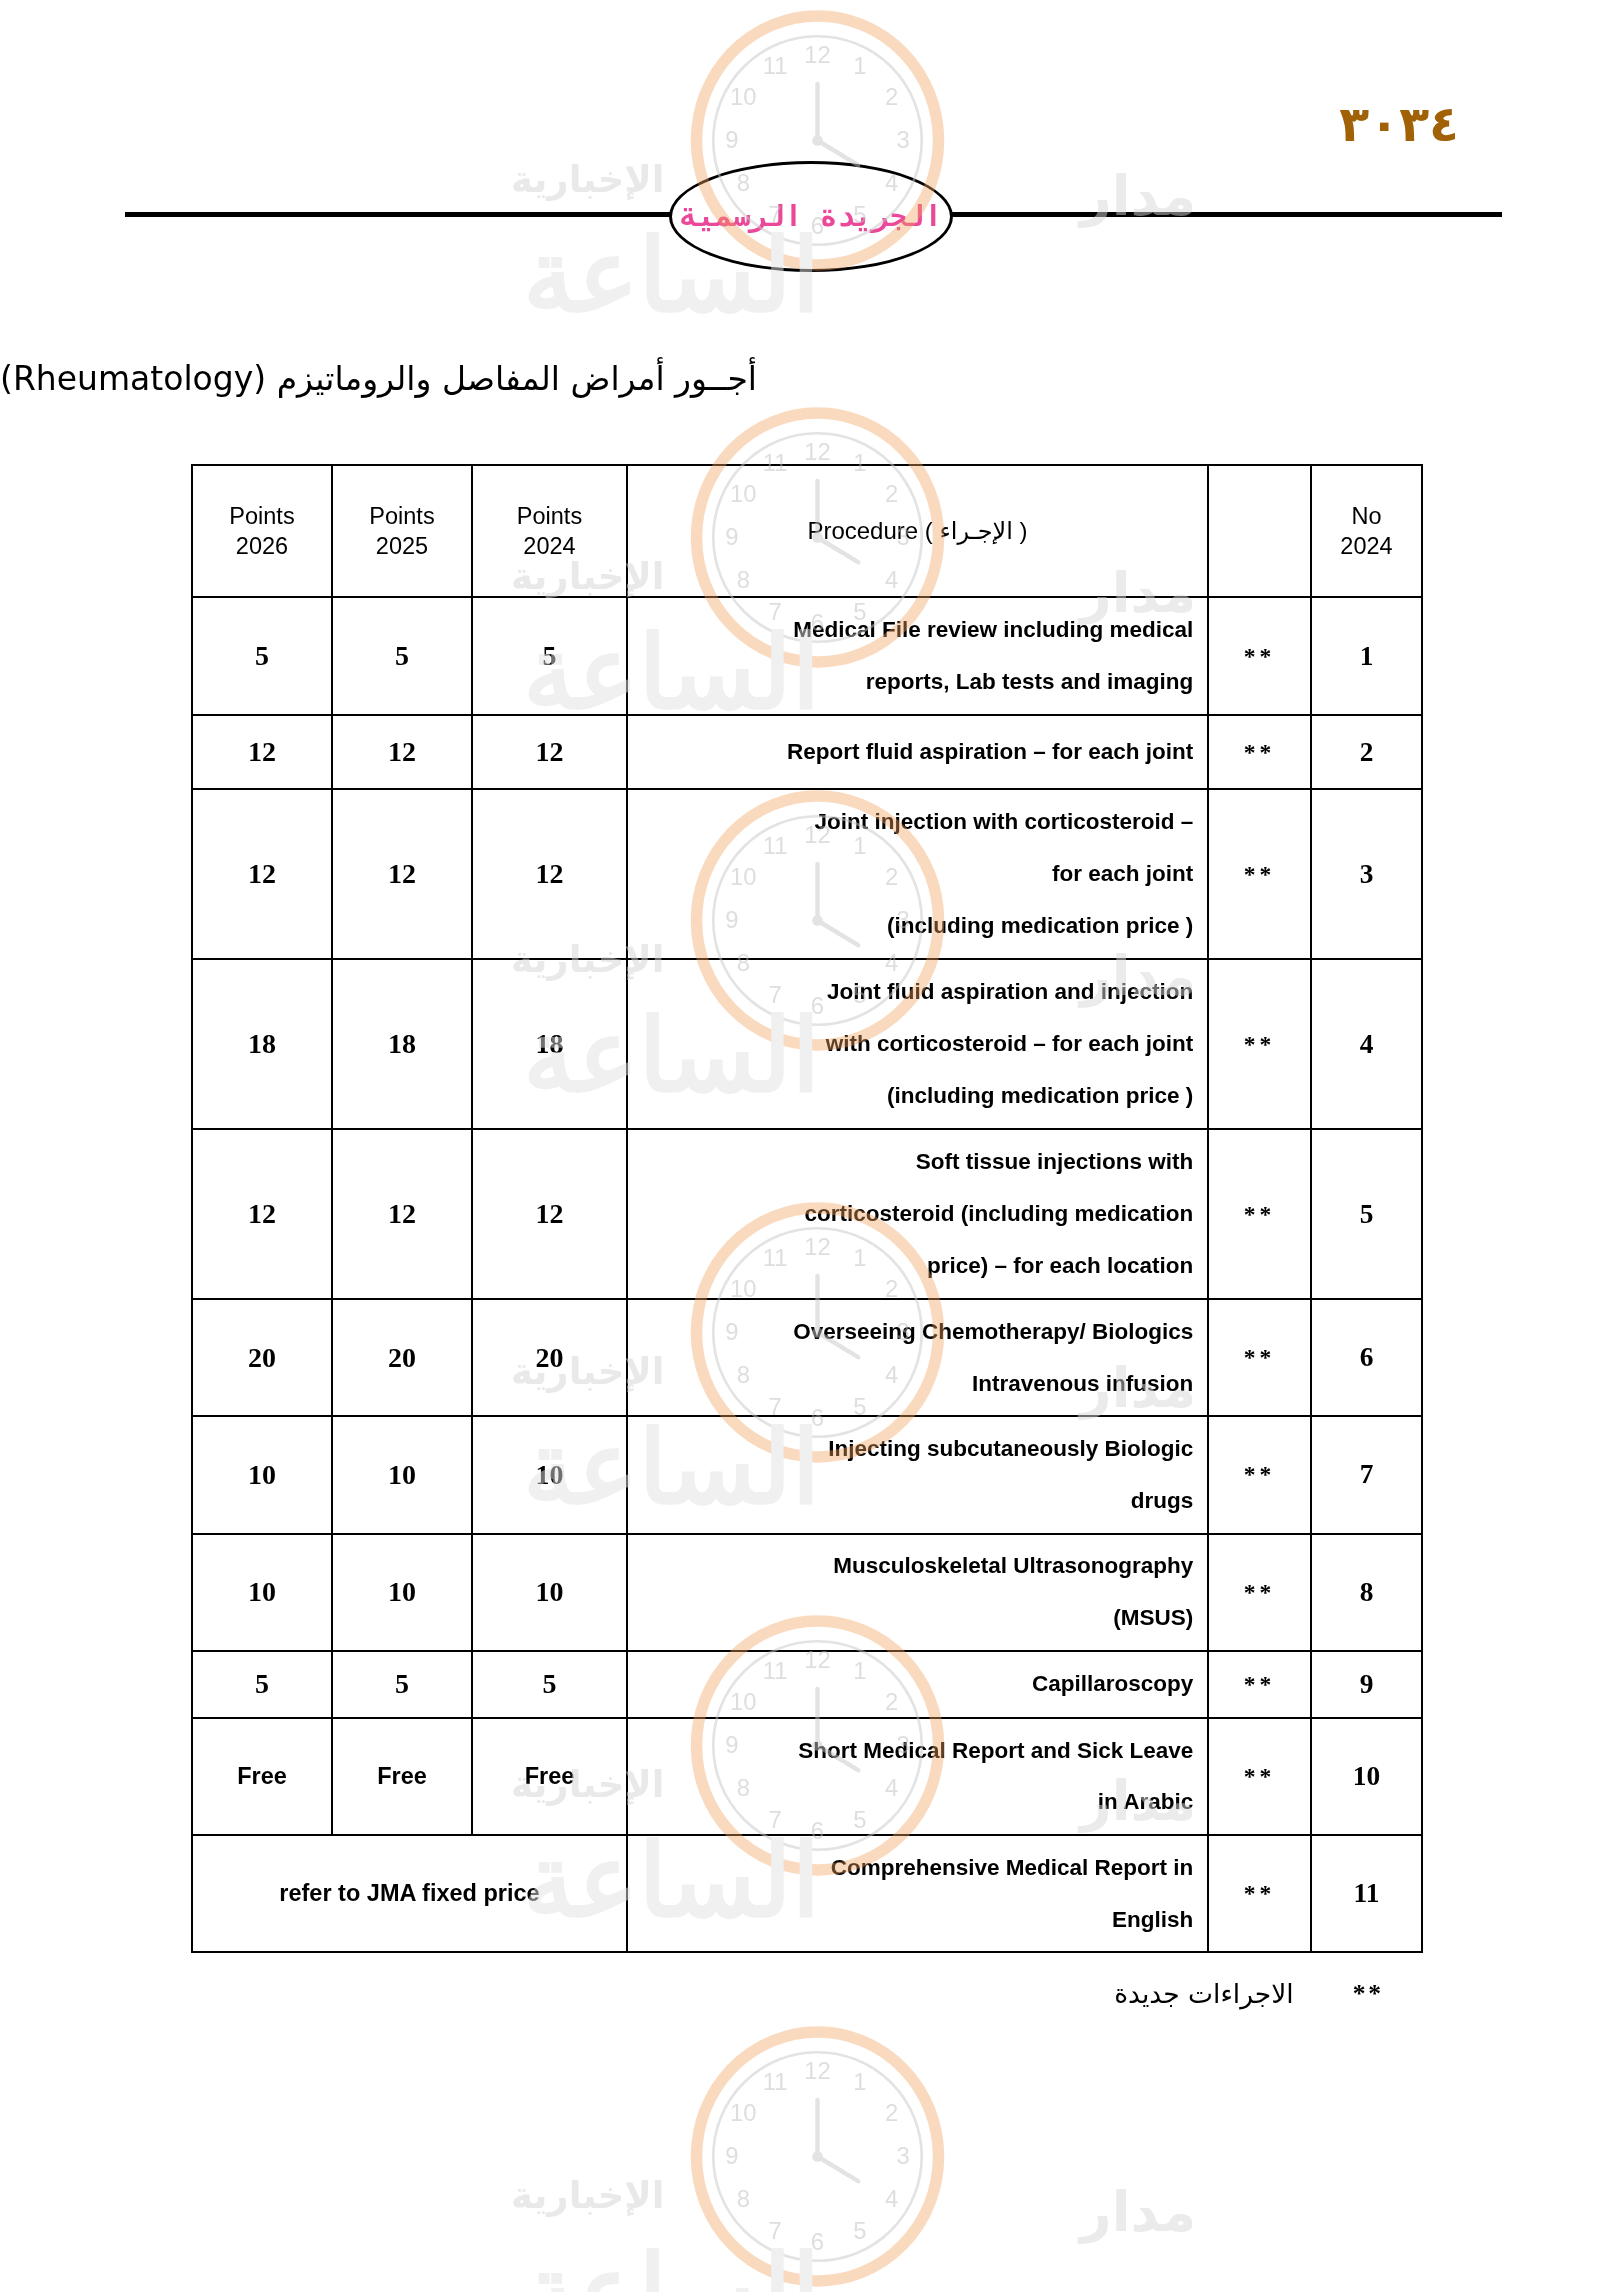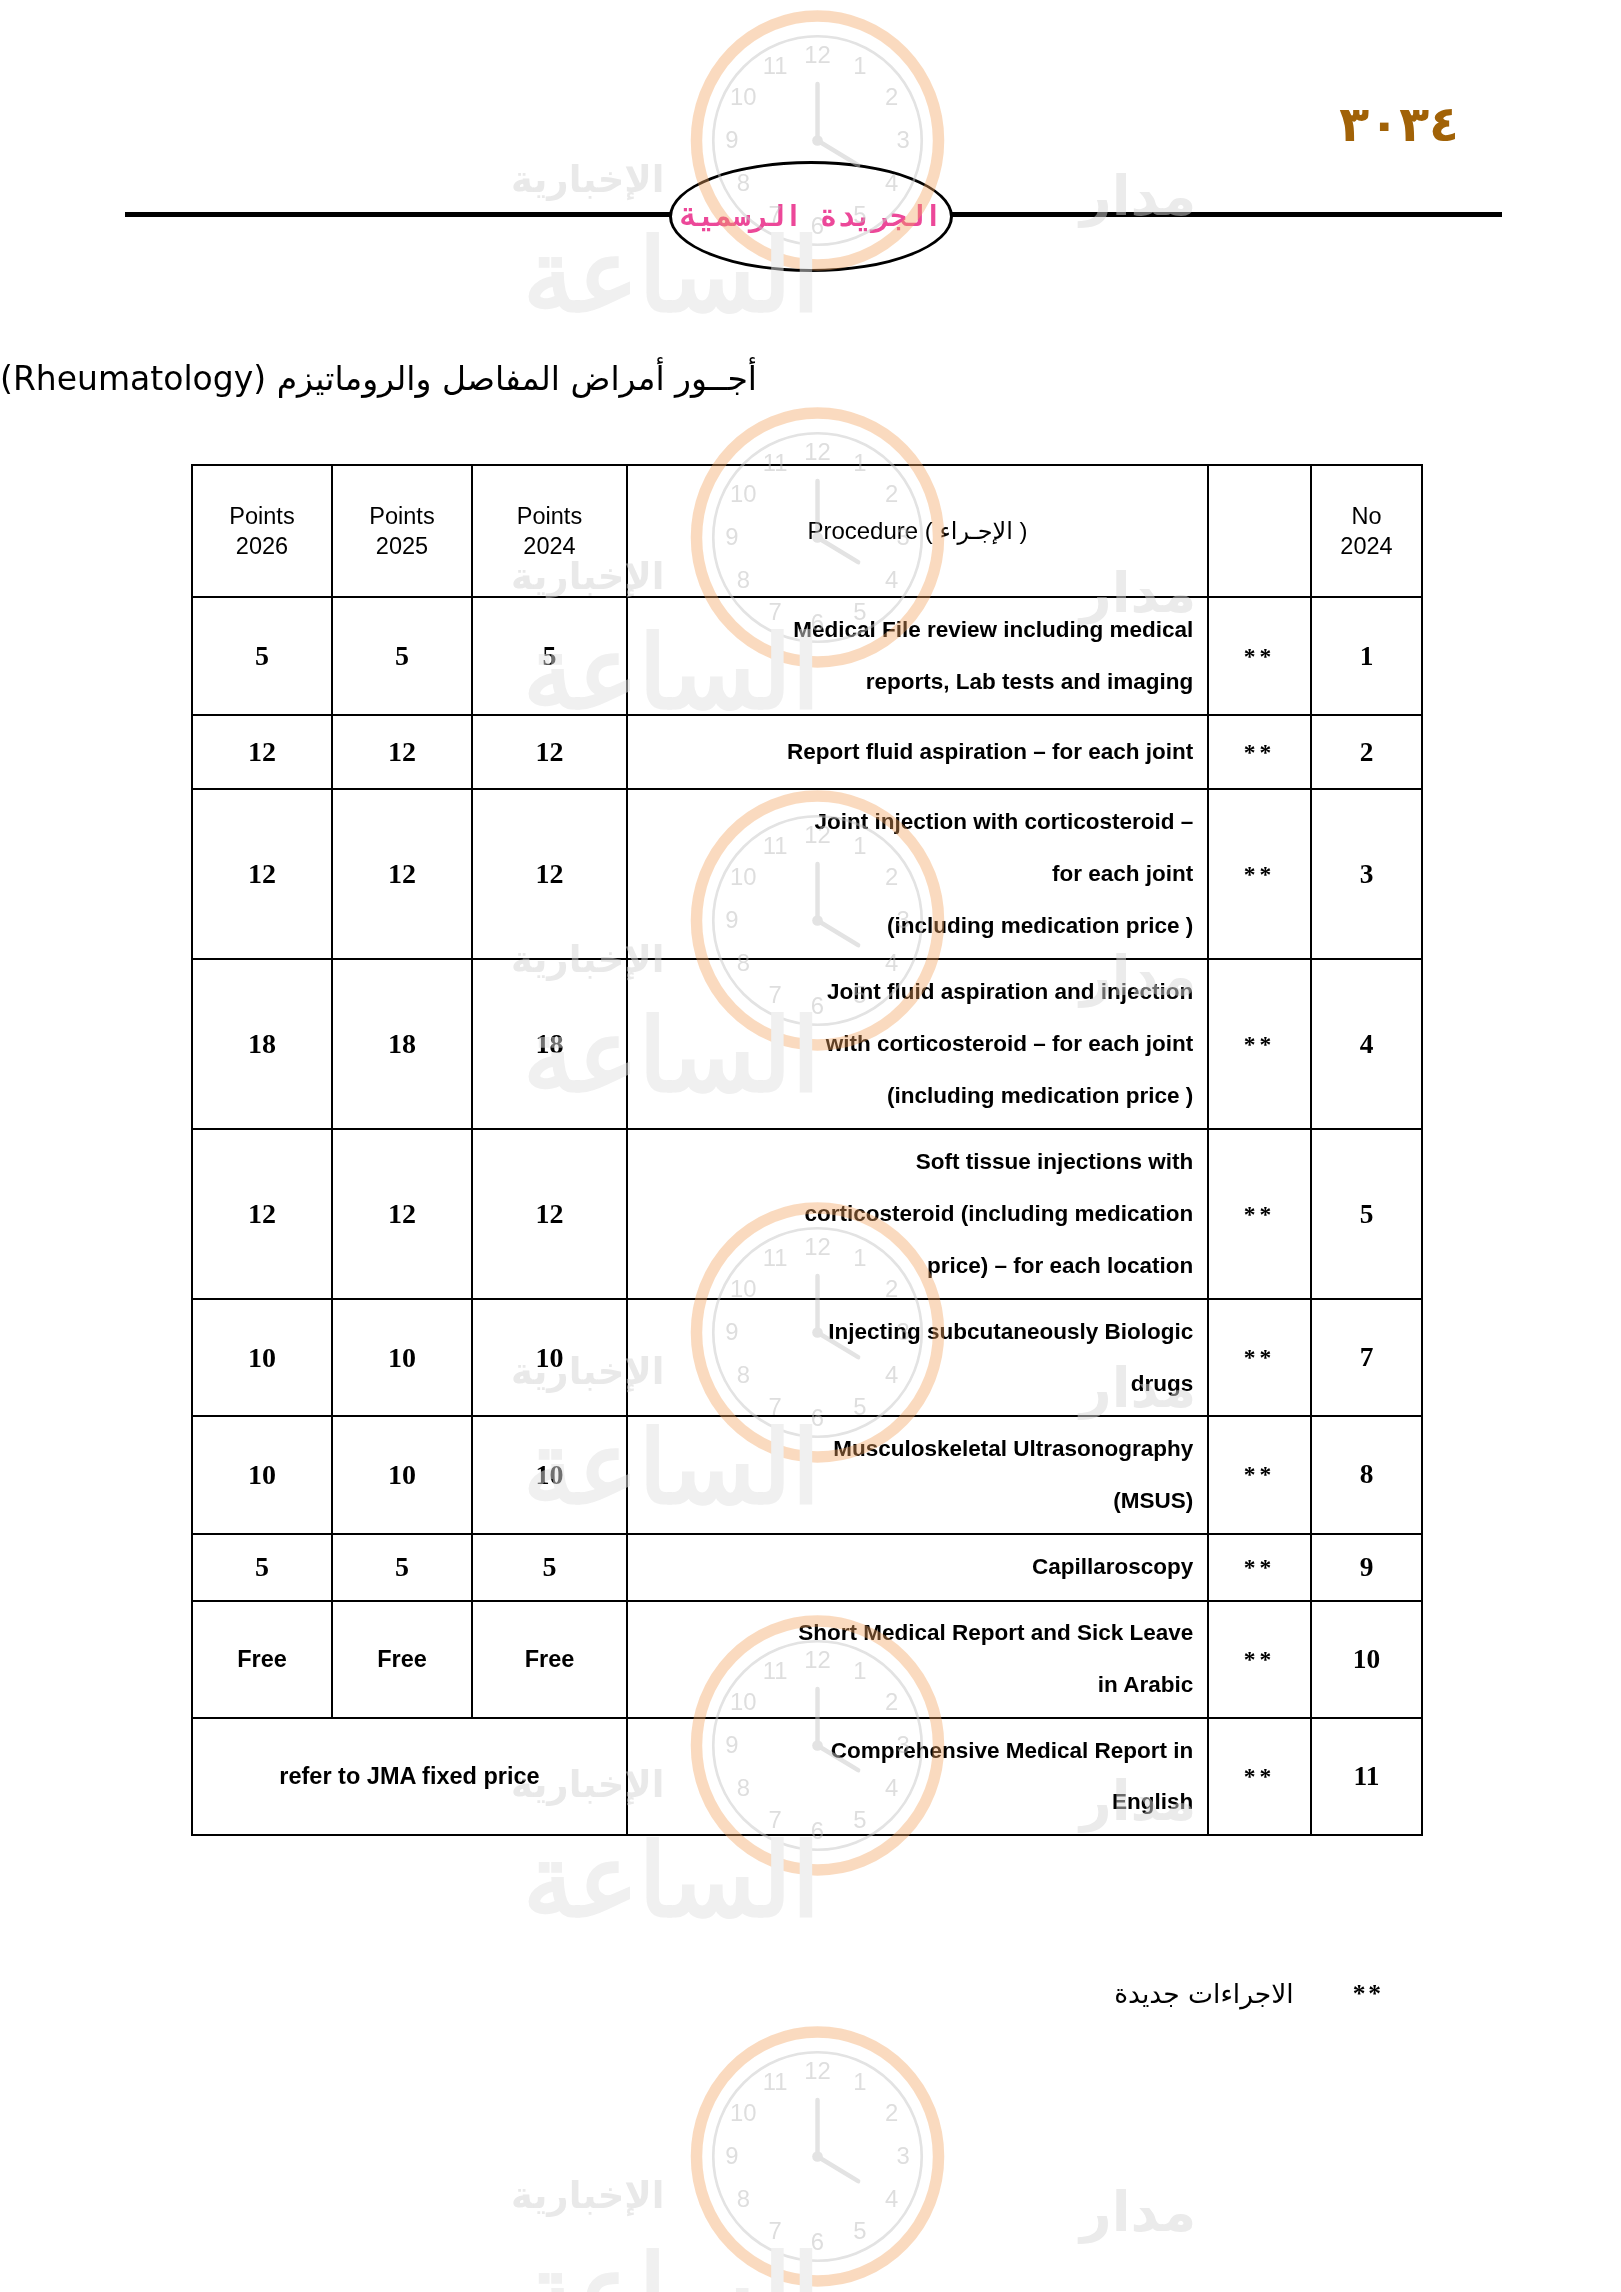--- a/index.html
+++ b/index.html
@@ -354,20 +354,29 @@
           <td class="num">12</td>
           <td class="num">12</td>
           <td class="num">12</td>
           <td class="proc">Soft tissue injections with
 corticosteroid (including medication
 price) – for each location</td>
           <td class="mark">**</td>
           <td class="no">5</td>
         </tr>
         <tr style="height:111px">
+          <td class="num">20</td>
+          <td class="num">20</td>
+          <td class="num">20</td>
+          <td class="proc">Overseeing Chemotherapy/ Biologics
+Intravenous infusion</td>
+          <td class="mark">**</td>
+          <td class="no">6</td>
+        </tr>
+        <tr style="height:111px">
           <td class="num">10</td>
           <td class="num">10</td>
           <td class="num">10</td>
           <td class="proc">Injecting subcutaneously Biologic
 drugs</td>
           <td class="mark">**</td>
           <td class="no">7</td>
         </tr>
         <tr style="height:111px">
           <td class="num">10</td>

